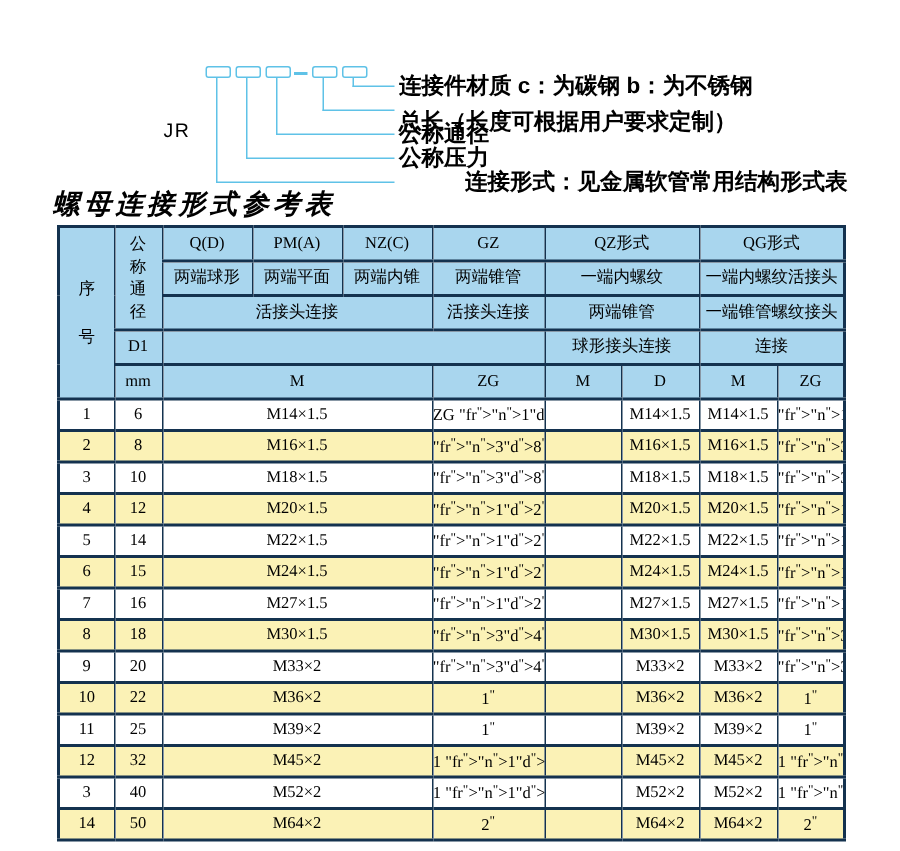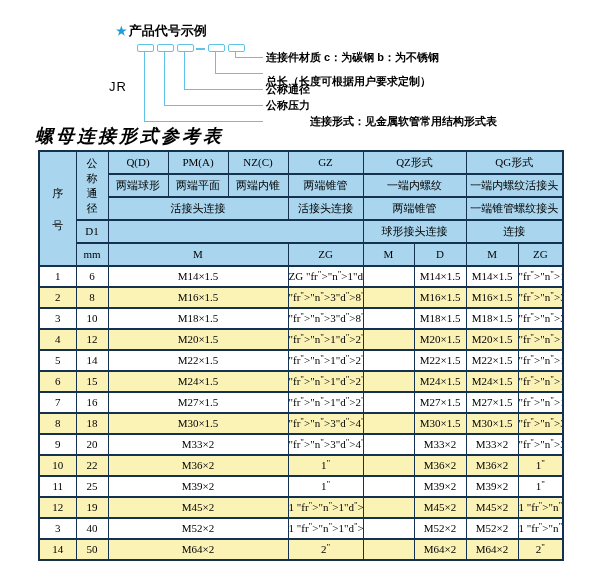--- a/index.html
+++ b/index.html
@@ -21,21 +21,21 @@
     margin-top:40px;
   }
   .code-box{
     position:absolute;top:44px;width:15px;height:6px;
     border:1px solid #5fc2e7;background:#fff;border-radius:2px;
   }
   .code-dash{position:absolute;top:48px;width:9px;height:0;border-top:2px solid #5fc2e7;}
   .connector{position:absolute;border-left:1px solid #5fc2e7;border-bottom:1px solid #5fc2e7;}
   .diag-label{
     position:absolute;left:266px;height:15px;line-height:15px;
-    font-family:"Liberation Sans", sans-serif;font-weight:bold;font-size:11px;
+    font-family:"Liberation Sans", sans-serif;font-weight:bold;font-size:15px;
     white-space:nowrap;
   }
   
   .page-title{
     position:absolute;left:35px;top:124px;margin:0;
     font-family:"Liberation Serif", serif;font-style:italic;font-weight:bold;
     font-size:18px;letter-spacing:3px;
   }
   
   table.ref{
@@ -58,23 +58,20 @@
     text-align:center;
   }
   .v-seq{line-height:32px;}
   .v-dn{line-height:15px;}
   .in{font-size:9px;vertical-align:3px;}
 </style>
 </head>
 <body>
 
 <div class="diagram">
-  <div class="diag-heading">
-    <span class="star">★</span><span>产品代号示例</span>
-  </div>
   <div class="jr">JR</div>
   <div id="code-boxes">
       <div class="code-box" style="left: 137px;"></div>
       <div class="code-box" style="left: 157px;"></div>
       <div class="code-box" style="left: 177px;"></div>
       <div class="code-box" style="left: 208px;"></div>
       <div class="code-box" style="left: 228px;"></div>
     </div>
   <div class="code-dash" style="left:196px;"></div>
   <div id="connectors">
@@ -255,21 +252,21 @@
         <td>25</td>
         <td colspan="3">M39×2</td>
         <td>1<span class="in">"</span></td>
         <td></td>
         <td>M39×2</td>
         <td>M39×2</td>
         <td>1<span class="in">"</span></td>
       </tr>
       <tr>
         <td>12</td>
-        <td>19</td>
+        <td>32</td>
         <td colspan="3">M45×2</td>
         <td>1 <span class="&lt;span">"</span>fr<span class="in">"</span>&gt;<span class="&lt;span">"</span>n<span class="in">"</span>&gt;1<span class="&lt;span">"</span>d<span class="in">"</span>&gt;4</td>
         <td></td>
         <td>M45×2</td>
         <td>M45×2</td>
         <td>1 <span class="&lt;span">"</span>fr<span class="in">"</span>&gt;<span class="&lt;span">"</span>n<span class="in">"</span>&gt;1d&gt;4</td>
       </tr>
       <tr>
         <td>3</td>
         <td>40</td>

